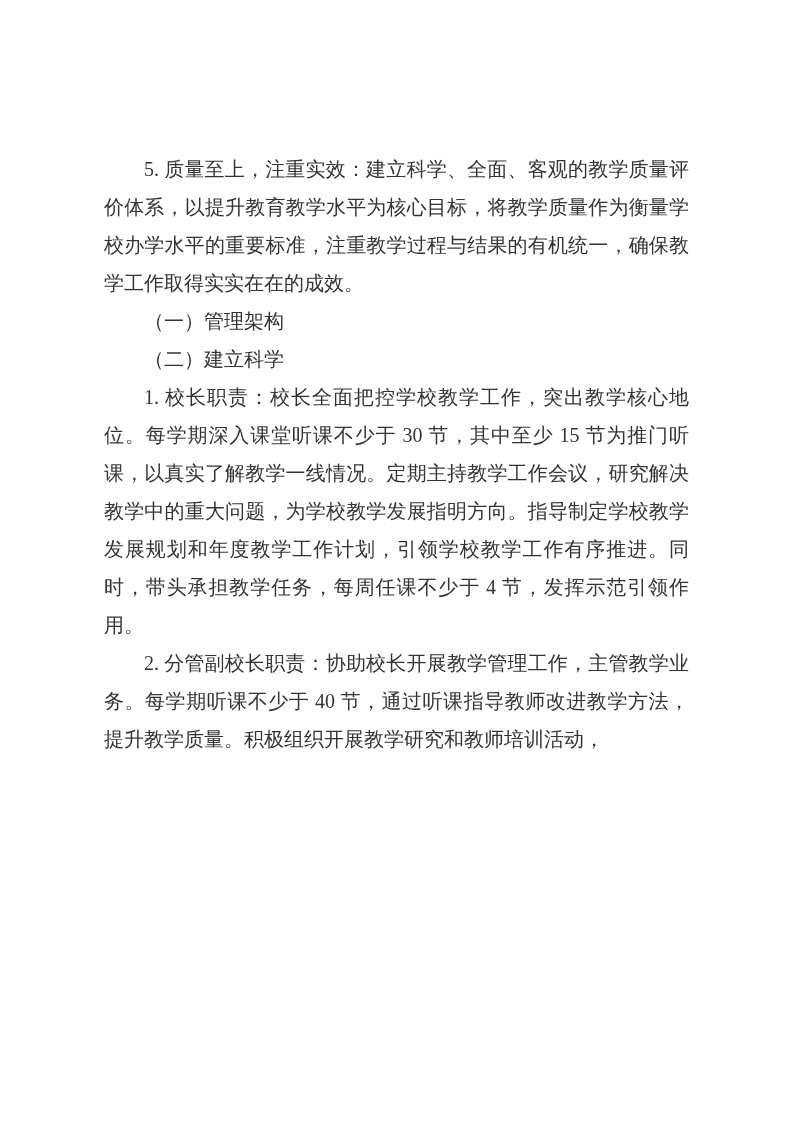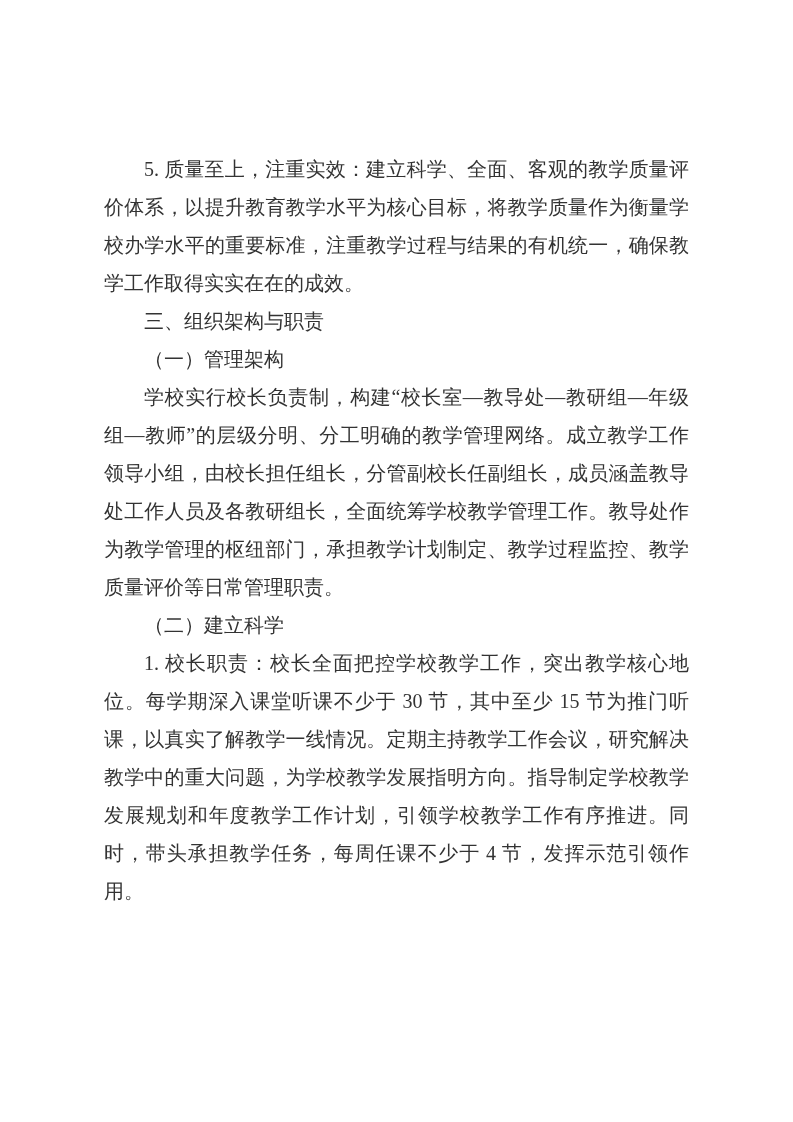--- a/index.html
+++ b/index.html
@@ -27,19 +27,18 @@
     text-indent: 2em;
     word-break: break-all;
   }
 </style>
 </head>
 <body>
 
 <div class="page">
   <div class="doc-body">
     <p>5. 质量至上，注重实效：建立科学、全面、客观的教学质量评价体系，以提升教育教学水平为核心目标，将教学质量作为衡量学校办学水平的重要标准，注重教学过程与结果的有机统一，确保教学工作取得实实在在的成效。</p>
-    <p>三、组织架构与职责</p>
     <p>（一）管理架构</p>
-    <p>学校实行校长负责制，构建“校长室—教导处—教研组—年级组—教师”的层级分明、分工明确的教学管理网络。成立教学工作领导小组，由校长担任组长，分管副校长任副组长，成员涵盖教导处工作人员及各教研组长，全面统筹学校教学管理工作。教导处作为教学管理的枢纽部门，承担教学计划制定、教学过程监控、教学质量评价等日常管理职责。</p>
     <p>（二）建立科学</p>
     <p>1. 校长职责：校长全面把控学校教学工作，突出教学核心地位。每学期深入课堂听课不少于 30 节，其中至少 15 节为推门听课，以真实了解教学一线情况。定期主持教学工作会议，研究解决教学中的重大问题，为学校教学发展指明方向。指导制定学校教学发展规划和年度教学工作计划，引领学校教学工作有序推进。同时，带头承担教学任务，每周任课不少于 4 节，发挥示范引领作用。</p>
+    <p>2. 分管副校长职责：协助校长开展教学管理工作，主管教学业务。每学期听课不少于 40 节，通过听课指导教师改进教学方法，提升教学质量。积极组织开展教学研究和教师培训活动，</p>
   </div>
 </div>
 
 </body></html>

